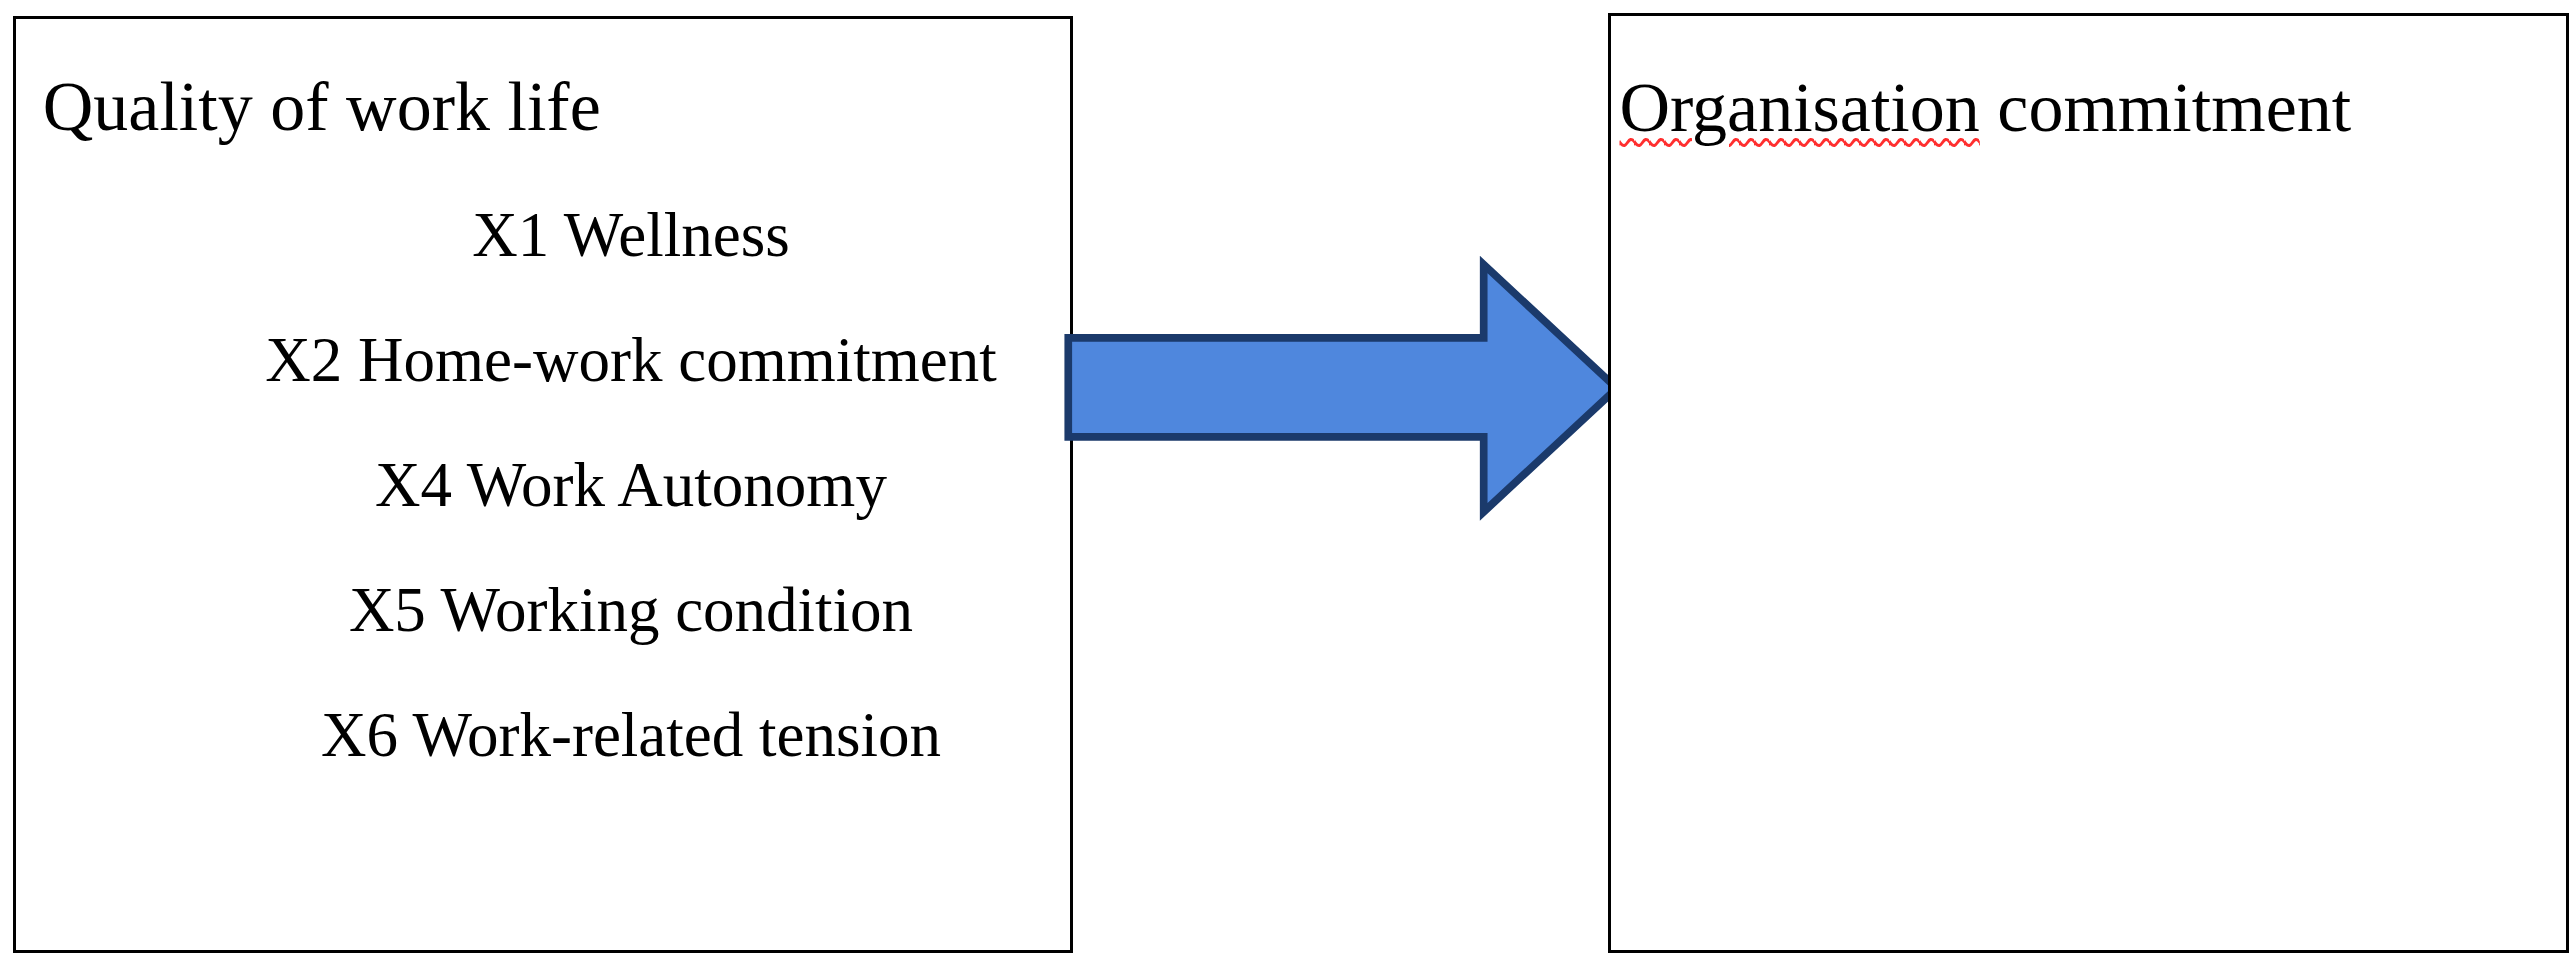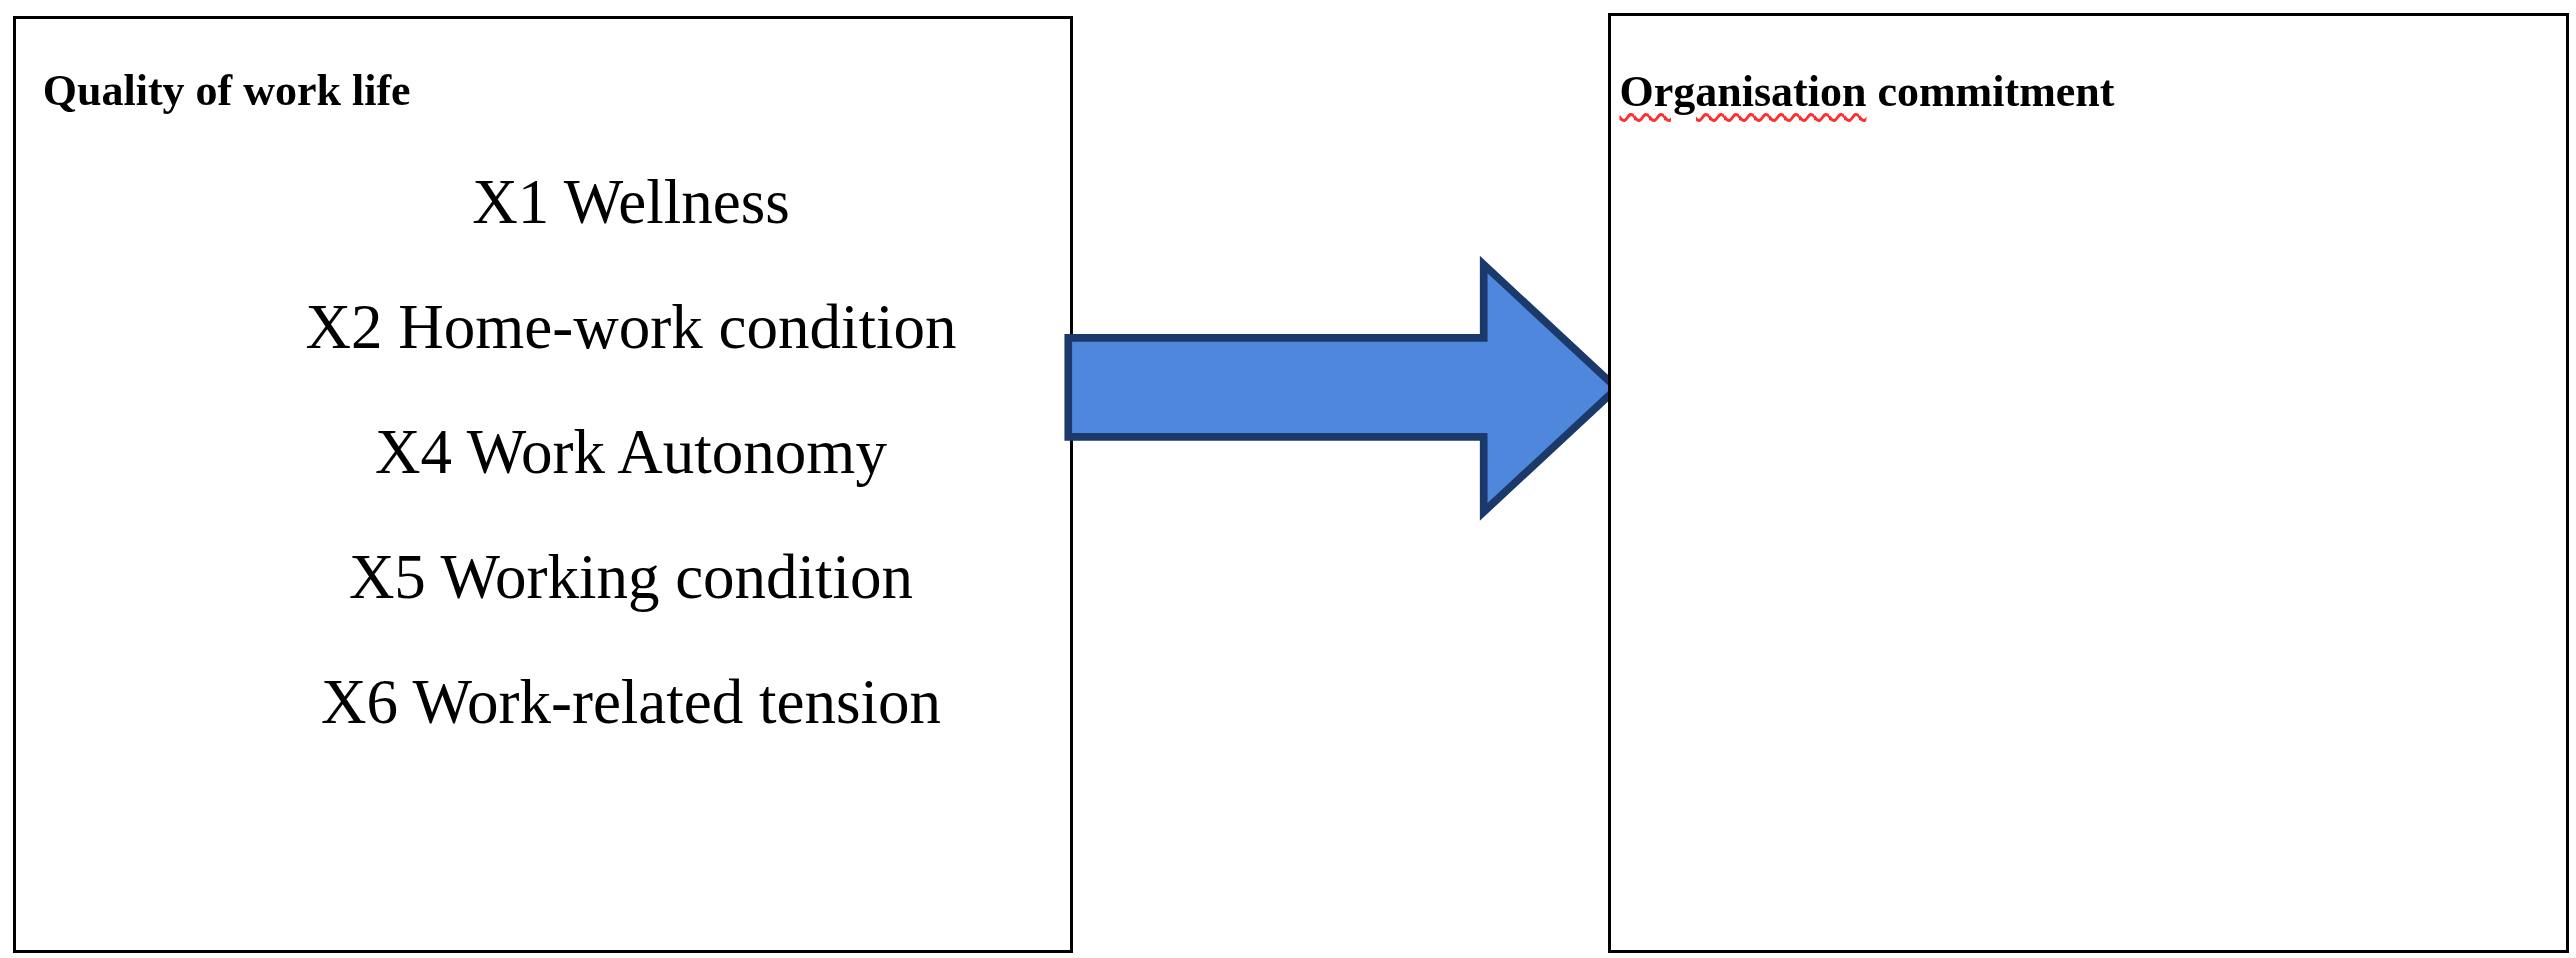--- a/index.html
+++ b/index.html
@@ -30,22 +30,22 @@
     padding: 44px 25.6px 0 27px;
   }
   .box-right {
     left: 1608px;
     top: 12.8px;
     width: 961px;
     height: 940px;
     padding: 48px 17px 0 8.5px;
   }
   .box-title {
-    font-size: 44px;
-    font-weight: bold;
+    font-size: 70px;
+    font-weight: normal;
     line-height: 1.25;
     white-space: nowrap;
   }
   .flagged {
     text-decoration-line: underline;
     text-decoration-style: wavy;
     text-decoration-thickness: 3.4px;
     text-underline-offset: 6.8px;
   }
   .item-list {
@@ -69,21 +69,21 @@
 </style>
 </head>
 <body>
 
 <div class="figure">
 
   <div class="box box-left">
     <div class="box-title">Quality of work life</div>
     <div class="item-list">
       <div class="item">X1 Wellness</div>
-      <div class="item">X2 Home-work condition</div>
+      <div class="item">X2 Home-work commitment</div>
       <div class="item">X4 Work Autonomy</div>
       <div class="item">X5 Working condition</div>
       <div class="item">X6 Work-related tension</div>
     </div>
   </div>
 
   <div class="arrow-wrap">
     <svg viewBox="0 0 660 320" xmlns="http://www.w3.org/2000/svg">
       <polygon points="5,96 492,96 492,10 648,155 492,300 492,212 5,212" stroke-width="9" stroke-linejoin="miter" fill="#4f87dd" stroke="#1b3a6b"></polygon>
     </svg>

